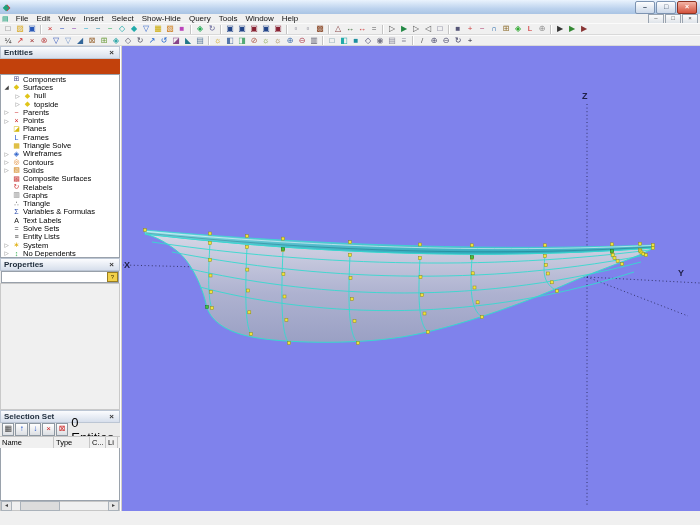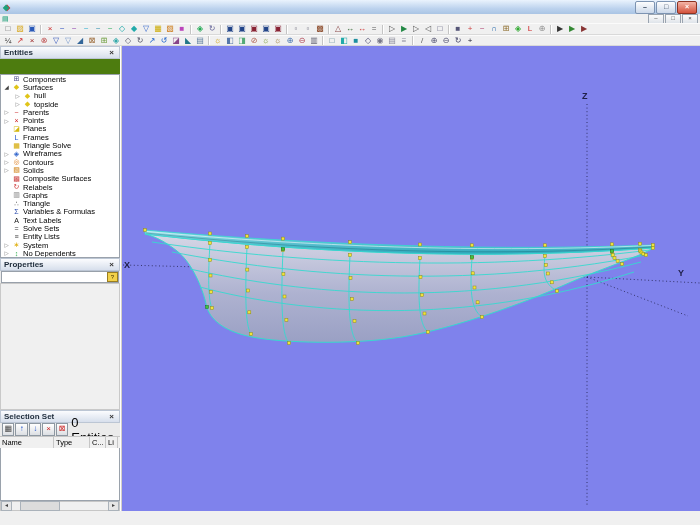--- a/index.html
+++ b/index.html
@@ -27,21 +27,21 @@
 
   
   .toolbar{position:absolute;left:0;width:700px;background:#f0f0f0;display:flex;align-items:center;
     padding:0 2px;box-sizing:border-box;border-top:1px solid #fbfbfb;border-bottom:1px solid #d9d9d9;}
   #toolbar1{top:23px;height:12px;}
   #toolbar2{top:35px;height:11px;}
   .tb-icon{width:12px;height:10px;font-size:8px;line-height:10px;text-align:center;flex:0 0 auto;}
   .tb-sep{width:1px;height:9px;background:#c4c4c4;border-right:1px solid #fff;margin:0 2px;flex:0 0 auto;}
 
   
-  #left-col{position:absolute;left:0;top:46px;width:120px;height:465px;background:#4d7c0f;}
+  #left-col{position:absolute;left:0;top:46px;width:120px;height:465px;background:#c2410c;}
   .panel{position:absolute;left:0;width:120px;box-sizing:border-box;}
   .panel-header{height:13px;background:linear-gradient(#fbfcfe,#d7dfec);border:1px solid #bcc6d4;
     display:flex;align-items:center;padding:0 3px;font-size:8px;font-weight:bold;color:#1d2b3a;box-sizing:border-box;}
   .panel-close{margin-left:auto;width:9px;text-align:center;font-size:8px;font-weight:bold;color:#333;}
 
   #entities-panel{top:0;height:212px;}
   .tabs{height:15px;background:#e4e4e4;display:flex;align-items:flex-end;padding:0 2px;gap:1px;
     border-left:1px solid #cfcfcf;border-right:1px solid #cfcfcf;box-sizing:border-box;}
   .tab{font-size:8px;line-height:11px;padding:0 5px;border:1px solid #8f9aa6;border-bottom:none;
     border-radius:2px 2px 0 0;background:#d9dde2;color:#222;}
@@ -111,20 +111,32 @@
     <span class="app-icon">◆</span>
     <span class="win-btns">
       <span class="win-btn">–</span>
       <span class="win-btn">□</span>
       <span class="win-btn close">×</span>
     </span>
   </div>
 
   <div class="menubar">
     <span class="mdi-doc-icon">▤</span>
+    <span id="menu-items" style="display:flex;">
+        <span class="menu-item">File</span>
+        <span class="menu-item">Edit</span>
+        <span class="menu-item">View</span>
+        <span class="menu-item">Insert</span>
+        <span class="menu-item">Select</span>
+        <span class="menu-item">Show-Hide</span>
+        <span class="menu-item">Query</span>
+        <span class="menu-item">Tools</span>
+        <span class="menu-item">Window</span>
+        <span class="menu-item">Help</span>
+      </span>
     <span class="mdi-btns">
       <span class="mdi-btn">–</span>
       <span class="mdi-btn">□</span>
       <span class="mdi-btn">×</span>
     </span>
   </div>
 
   <div class="toolbar" id="toolbar1">
       <span class="tb-icon" style="color: rgb(102, 102, 102);">□</span>
       <span class="tb-icon" style="color: rgb(216, 168, 32);">▨</span>

